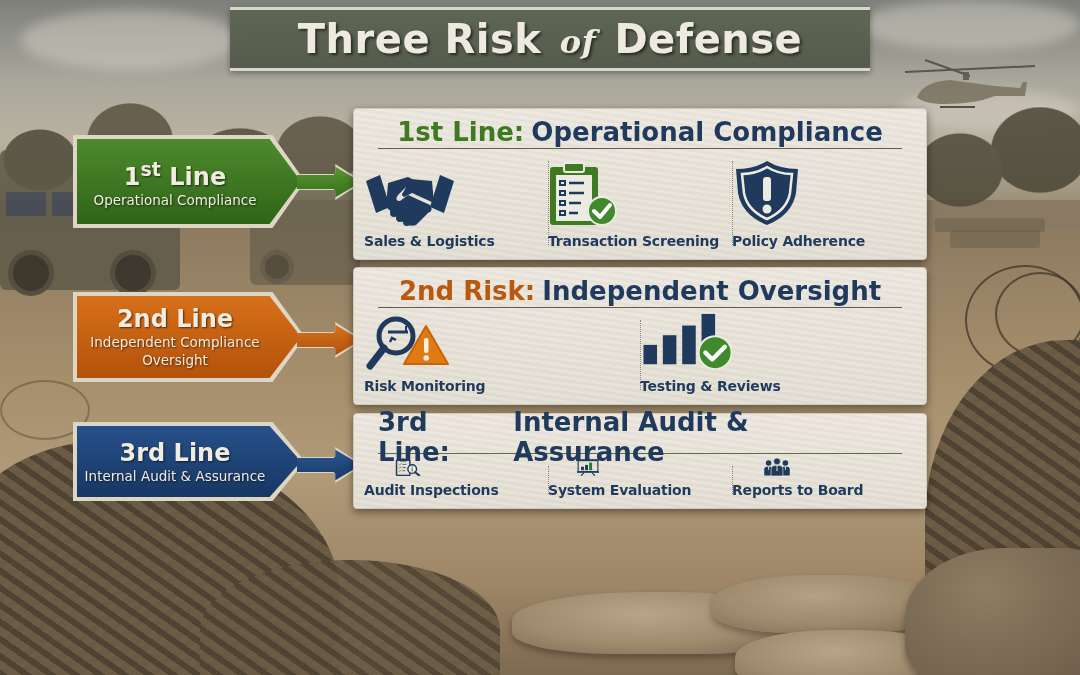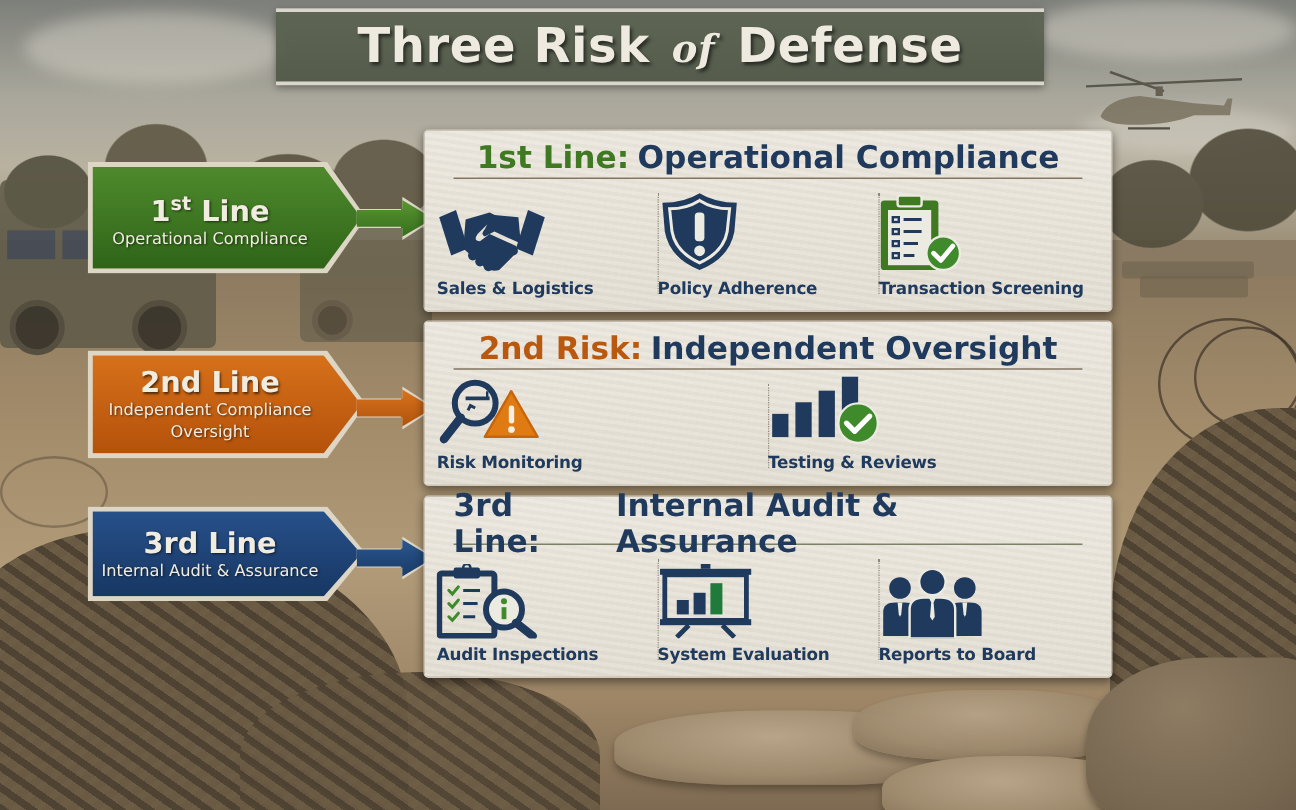--- a/index.html
+++ b/index.html
@@ -76,21 +76,21 @@
     padding: 4px;
   }
   .line-label .inner {
     width: 100%; height: 100%;
     clip-path: polygon(0 0, 86% 0, 100% 50%, 86% 100%, 0 100%);
     display: flex; flex-direction: column; align-items: center; justify-content: center;
     padding-right: 28px;
     color: #f1ece0; text-shadow: 1px 1px 2px rgba(0,0,0,0.6);
   }
   .ll-title { font-weight: bold; font-size: 24px; line-height: 28px; }
-  .ll-title sup { font-size: 16px; vertical-align: 9px; }
+  .ll-title sup { font-size: 19px; vertical-align: 9px; }
   .ll-sub { font-size: 13.5px; line-height: 18px; text-align: center; }
   .connector {
     position: absolute; height: 36px; width: 66px;
     clip-path: polygon(0 28%, 58% 28%, 58% 0, 100% 50%, 58% 100%, 58% 72%, 0 72%);
     padding: 0;
   }
   .connector .cinner {
     position: absolute; inset: 2px 2px 2px 0;
     clip-path: polygon(0 28%, 58% 28%, 58% 0, 100% 50%, 58% 100%, 58% 72%, 0 72%);
   }
@@ -224,29 +224,20 @@
       <svg width="92" height="60" viewBox="0 0 92 60">
         <polygon points="2,14 16,8 26,40 12,46" fill="#1f3a5c"></polygon>
         <polygon points="90,14 76,8 66,40 80,46" fill="#1f3a5c"></polygon>
         <path d="M24 16 L44 10 L60 18 L50 24 L42 20 L34 28 Q30 34 36 34 L44 28 L66 38 Q70 44 64 46 L52 58 Q46 60 40 56 L22 40 Z" fill="#1f3a5c"></path>
         <path d="M46 12 L68 14 L70 36 L48 26 L40 30 Q36 28 40 24 Z" fill="#1f3a5c"></path>
         <circle cx="30" cy="46" r="4" fill="#1f3a5c"></circle>
           <circle cx="36" cy="51" r="4" fill="#1f3a5c"></circle>
           <circle cx="43" cy="55" r="4" fill="#1f3a5c"></circle>
       </svg>
       <div class="item-label">Sales &amp; Logistics</div>
-    </div>
-    <div class="item">
-      <svg width="70" height="68" viewBox="0 0 70 68">
-        <path d="M35 2 Q48 10 66 10 L64 34 Q60 56 35 66 Q10 56 6 34 L4 10 Q22 10 35 2 Z" fill="#1f3a5c"></path>
-        <path d="M35 8 Q46 15 60 15 L58 34 Q55 51 35 60 Q15 51 12 34 L10 15 Q24 15 35 8 Z" fill="none" stroke="#ecebe2" stroke-width="2.5"></path>
-        <rect x="31" y="18" width="8" height="24" rx="3" fill="#ecebe2"></rect>
-        <circle cx="35" cy="50" r="4.5" fill="#ecebe2"></circle>
-      </svg>
-      <div class="item-label">Policy Adherence</div>
     </div>
     <div class="item">
       <svg width="74" height="66" viewBox="0 0 74 66">
         <rect x="2" y="6" width="48" height="58" rx="3" fill="#3f7a22"></rect>
         <rect x="8" y="14" width="36" height="46" fill="#ecebe2"></rect>
         <rect x="16" y="2" width="20" height="9" rx="2" fill="#3f7a22" stroke="#ecebe2" stroke-width="2"></rect>
         <g fill="none" stroke="#1f3a5c" stroke-width="2">
           <rect x="12" y="20" width="5" height="4"></rect>
             <rect x="12" y="30" width="5" height="4"></rect>
           <rect x="12" y="40" width="5" height="4"></rect>
@@ -256,20 +247,29 @@
           <line x1="21" y1="22" x2="36" y2="22"></line>
             <line x1="21" y1="32" x2="36" y2="32"></line>
           <line x1="21" y1="42" x2="33" y2="42"></line>
             <line x1="21" y1="52" x2="30" y2="52"></line>
         </g>
         <circle cx="54" cy="50" r="14" fill="#3f8a2a" stroke="#ecebe2" stroke-width="2"></circle>
         <polyline points="46,50 52,56 62,44" fill="none" stroke="#ffffff" stroke-width="4" stroke-linecap="round" stroke-linejoin="round"></polyline>
       </svg>
       <div class="item-label">Transaction Screening</div>
     </div>
+    <div class="item">
+      <svg width="70" height="68" viewBox="0 0 70 68">
+        <path d="M35 2 Q48 10 66 10 L64 34 Q60 56 35 66 Q10 56 6 34 L4 10 Q22 10 35 2 Z" fill="#1f3a5c"></path>
+        <path d="M35 8 Q46 15 60 15 L58 34 Q55 51 35 60 Q15 51 12 34 L10 15 Q24 15 35 8 Z" fill="none" stroke="#ecebe2" stroke-width="2.5"></path>
+        <rect x="31" y="18" width="8" height="24" rx="3" fill="#ecebe2"></rect>
+        <circle cx="35" cy="50" r="4.5" fill="#ecebe2"></circle>
+      </svg>
+      <div class="item-label">Policy Adherence</div>
+    </div>
   </div>
 </div>
 
 <div class="panel" style="top:267px;height:138px;">
   <div class="panel-head">
     <span class="accent" style="color:#b8590f;">2nd Risk:</span>
     <span>Independent Oversight</span>
   </div>
   <div class="panel-items">
     <div class="item">
@@ -292,21 +292,21 @@
         <rect x="42" y="14" width="14" height="40" fill="#1f3a5c"></rect>
         <rect x="62" y="2" width="14" height="34" fill="#1f3a5c"></rect>
         <circle cx="76" cy="42" r="17" fill="#3f8a2a" stroke="#ecebe2" stroke-width="2"></circle>
         <polyline points="66,42 73,49 86,36" fill="none" stroke="#ffffff" stroke-width="4.5" stroke-linecap="round" stroke-linejoin="round"></polyline>
       </svg>
       <div class="item-label">Testing &amp; Reviews</div>
     </div>
   </div>
 </div>
 
-<div class="panel" style="top:413px;height:152px;">
+<div class="panel" style="top:413px;height:96px;">
   <div class="panel-head" style="border-bottom-color:#5f6b4a;">
     <span class="accent" style="color:#1f3a5c;">3rd Line:</span>
     <span>Internal Audit &amp; Assurance</span>
   </div>
   <div class="panel-items">
     <div class="item">
       <svg width="90" height="62" viewBox="0 0 90 62">
         <rect x="2" y="8" width="46" height="52" rx="2" fill="none" stroke="#1f3a5c" stroke-width="5"></rect>
         <rect x="14" y="3" width="22" height="9" rx="2" fill="#1f3a5c"></rect>
         <circle cx="25" cy="3" r="3" fill="none" stroke="#1f3a5c" stroke-width="2"></circle>

